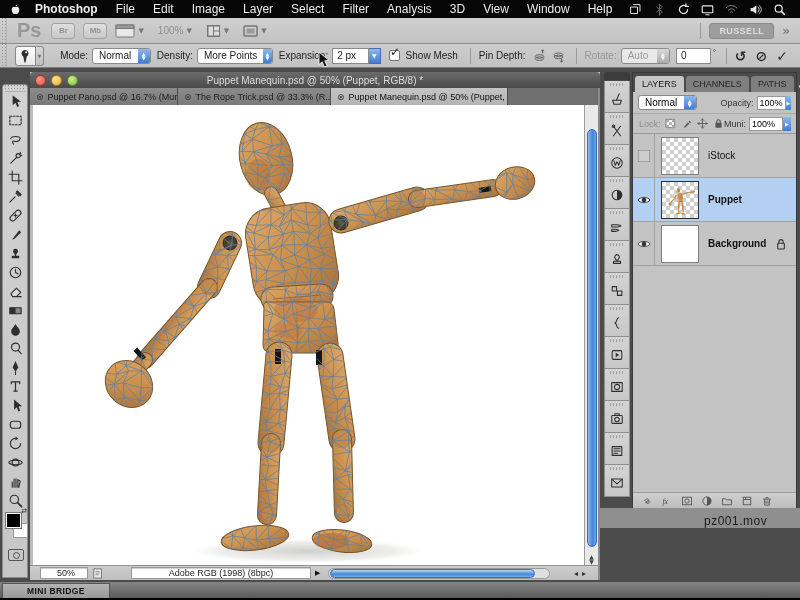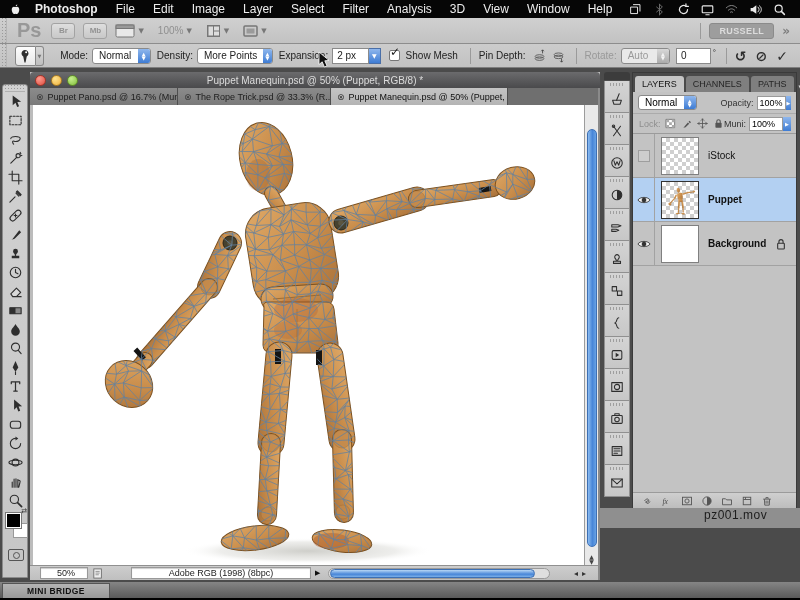--- a/index.html
+++ b/index.html
@@ -101,21 +101,21 @@
 .eye-col{width:22px;align-self:stretch;border-right:1px solid #a2a2a2;display:flex;align-items:center;justify-content:center}
 .eye-empty{width:12px;height:12px;border:1px solid #9e9e9e;background:#cdcdcd}
 .thumb{width:38px;height:38px;margin-left:6px;border:1px solid #808080;background:#fff;position:relative;overflow:hidden}
 .thumb.checker,.thumb .checkbg{background-color:#fff;background-image:linear-gradient(45deg,#cfcfcf 25%,transparent 25%,transparent 75%,#cfcfcf 75%),linear-gradient(45deg,#cfcfcf 25%,transparent 25%,transparent 75%,#cfcfcf 75%);background-size:8px 8px;background-position:0 0,4px 4px}
 .layer-name{font-size:10px;color:#111;margin-left:9px}
 .layer-name.b{font-weight:bold}
 .layer-name.i{font-weight:bold}
 .layer-lock{margin-left:auto;margin-right:10px}
 #lp-empty{height:227px;border-bottom:1px solid #9b9b9b}
 #lp-bottom{height:15px;display:flex;align-items:center;justify-content:flex-start;gap:8px;padding:0 8px;background:linear-gradient(#cfcfcf,#bdbdbd)}
-#video-band{left:600px;top:508px;width:200px;height:20px;background:#8f8f8f;display:flex;align-items:flex-start}
+#video-band{left:600px;top:508px;width:200px;height:20px;background:#8f8f8f;display:flex;align-items:flex-end}
 #video-label{font-size:12px;color:#1d1d1d;letter-spacing:.5px;margin-left:104px}
 
 #minibridgebar{left:0;top:582px;width:800px;height:16px;background:linear-gradient(#858585,#5a5a5a)}
 #minibridge-tab{position:absolute;left:2px;top:1px;width:108px;height:15px;background:linear-gradient(#b4b4b4,#989898);border:1px solid #555;border-bottom:none;display:flex;align-items:center;justify-content:center;font-size:8.5px;font-weight:bold;color:#111;letter-spacing:.4px}
 #blackbottom{left:0;top:598px;width:800px;height:2px;background:#000}
 #cursor{left:318px;top:51px;width:12px;height:18px;z-index:50}
 svg{display:block}
 </style>
 </head>
 <body>

